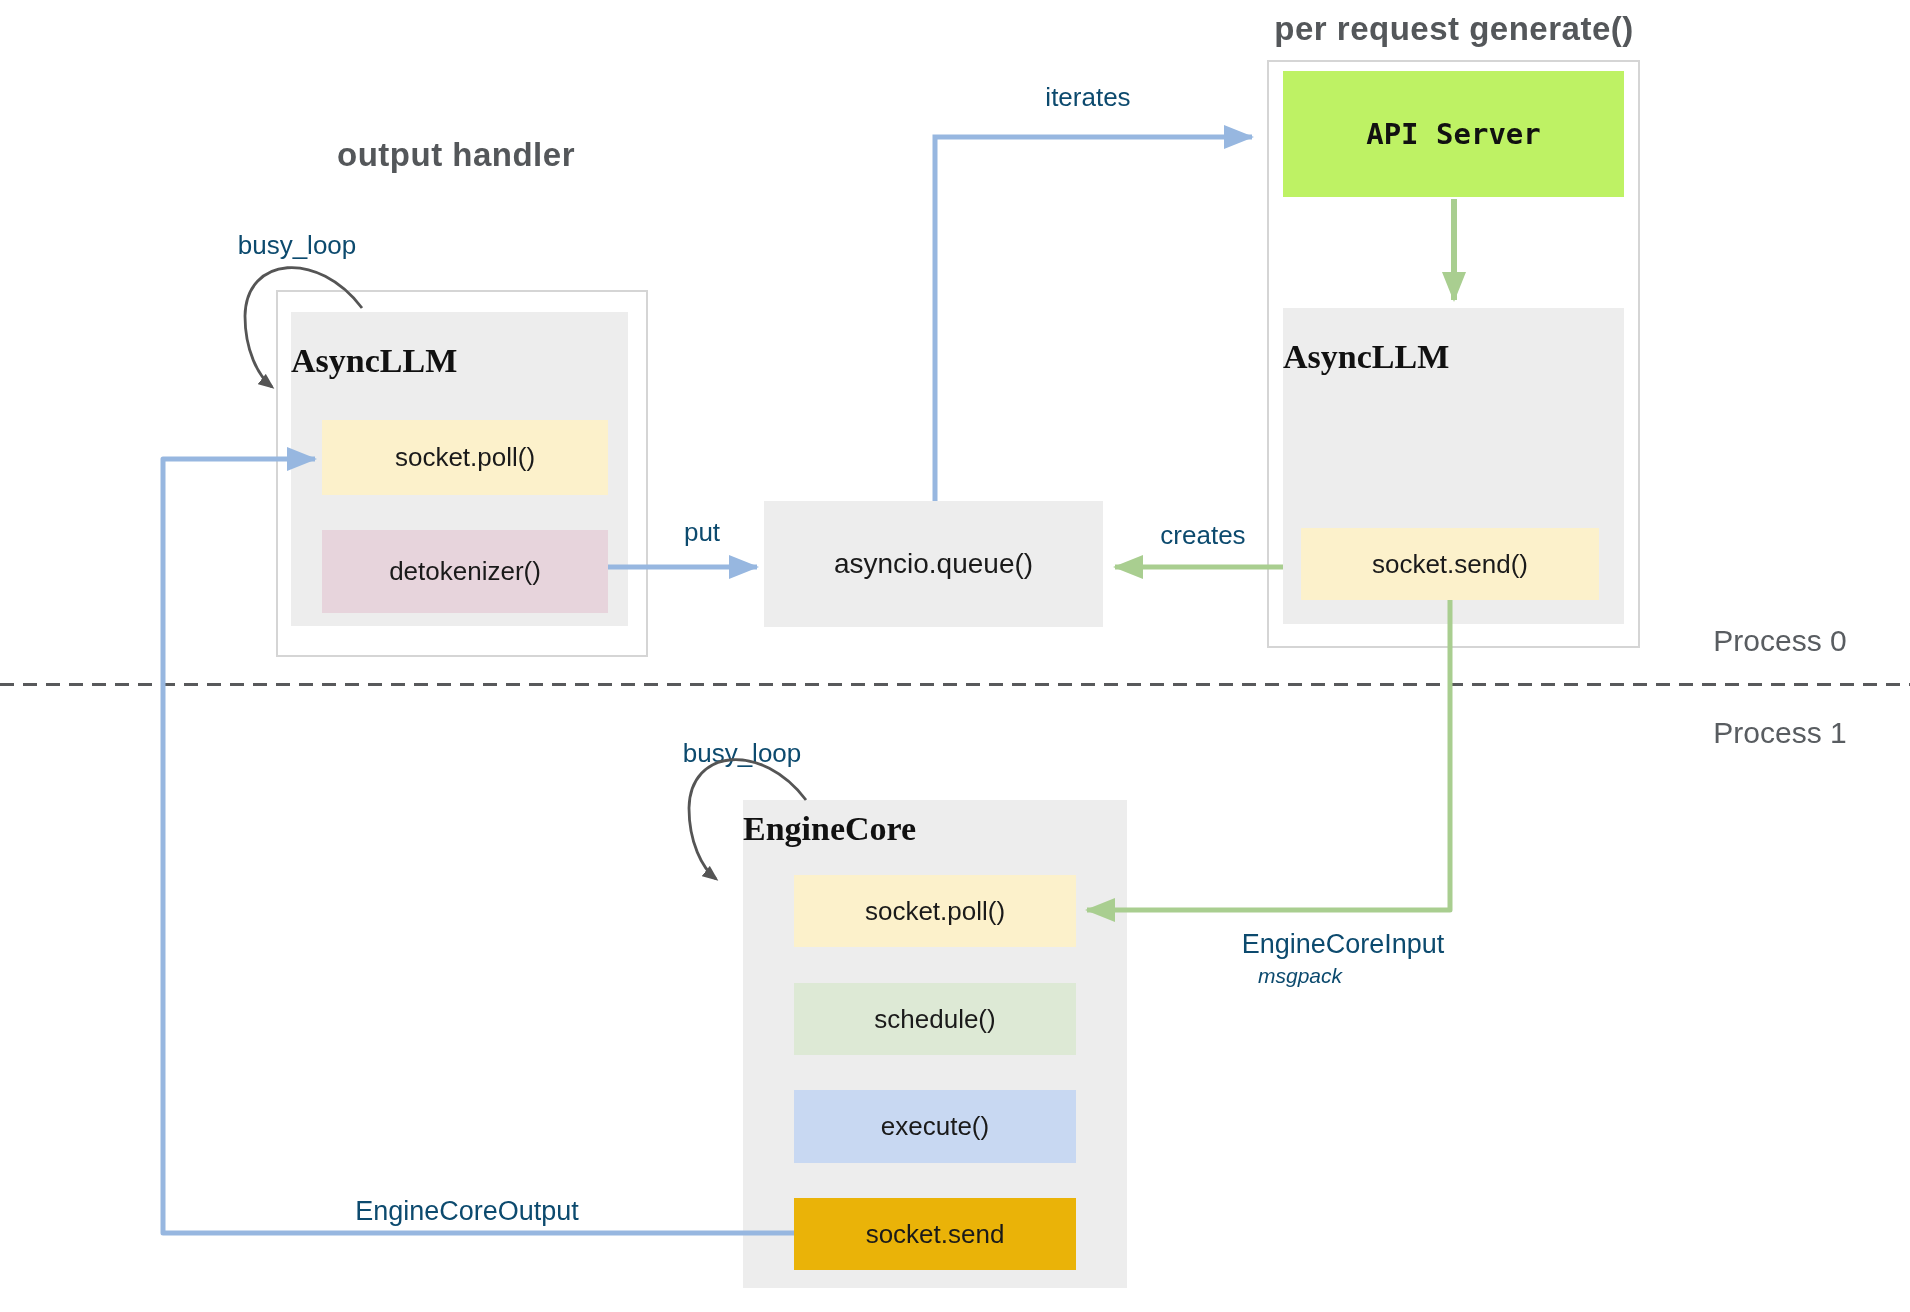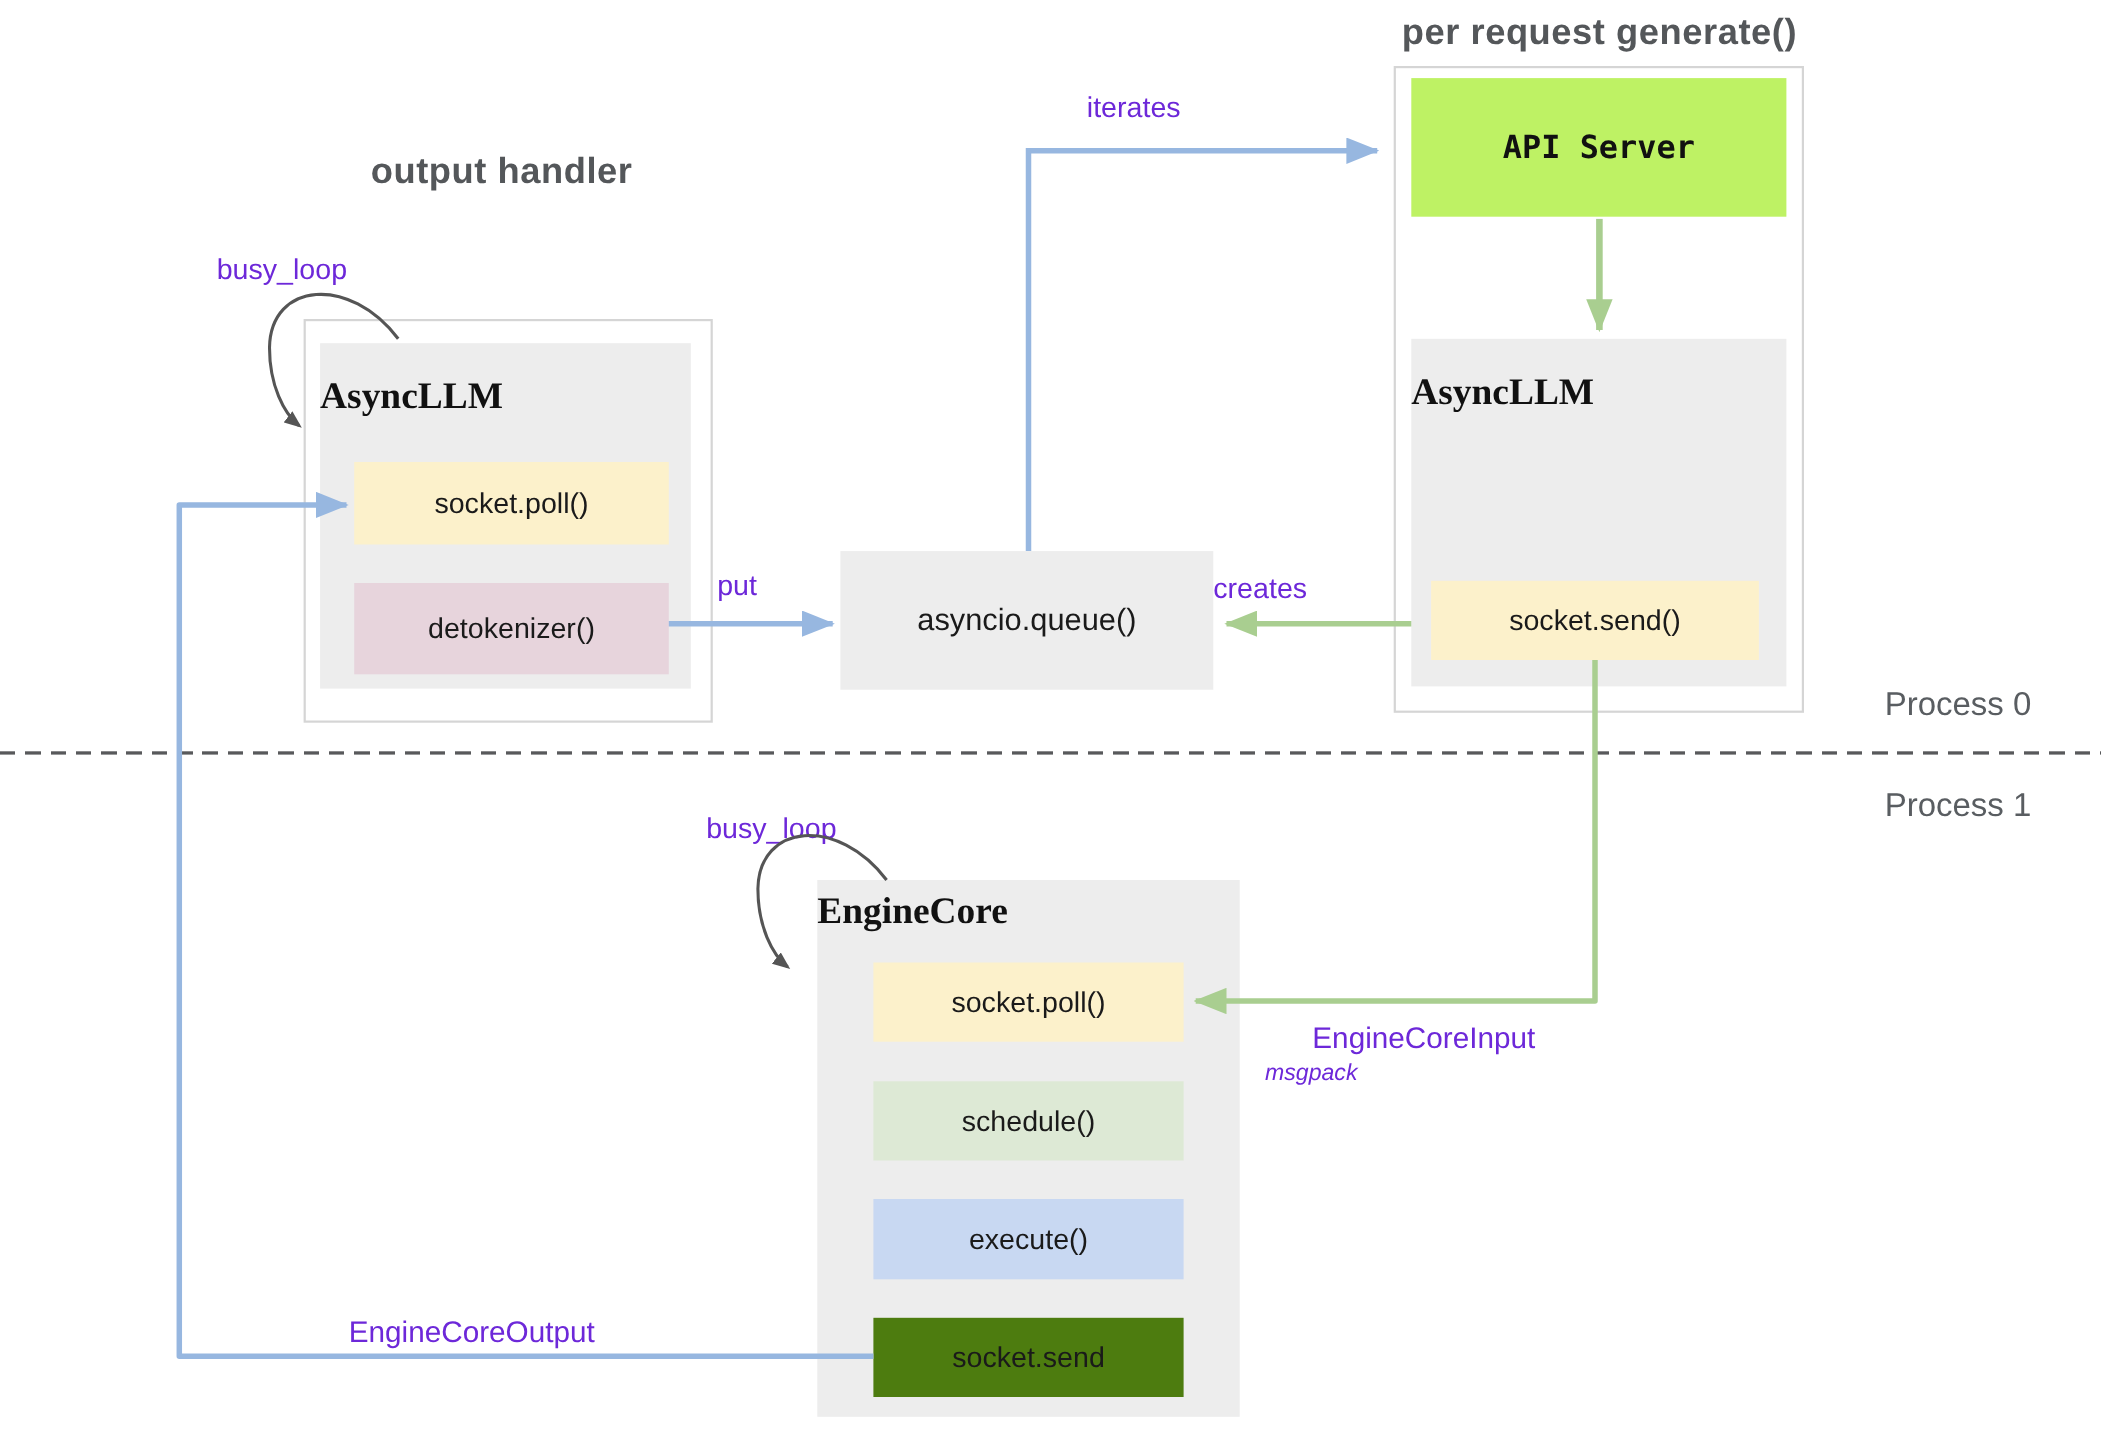--- a/index.html
+++ b/index.html
@@ -32,21 +32,21 @@
   }
   .method-box{
     display:flex;align-items:center;justify-content:center;
     font-size:26px;color:#1a1a1a;z-index:3;box-sizing:border-box;
   }
   .queue-box{
     display:flex;align-items:center;justify-content:center;
     font-size:28px;color:#1a1a1a;z-index:3;
   }
   .annot{
-    font-size:26px;color:#6d28d9;z-index:4;
+    font-size:26px;color:#0c4a6e;text-align:center;z-index:4;
   }
   .process-label{
     font-size:30px;color:#595d61;text-align:center;z-index:4;
   }
   .msgpack{font-size:21px;font-style:italic;}
   #arrows{position:absolute;left:0;top:0;z-index:6;pointer-events:none;}
   #dashed-divider{
     left:0;top:683px;width:1910px;height:3px;z-index:4;
     background:repeating-linear-gradient(90deg,#58595b 0 14px,transparent 14px 23px);
   }
@@ -113,21 +113,21 @@
   <div class="abs" id="dashed-divider"></div>
   <div class="abs process-label" style="left:1660px;top:624px;width:240px;">Process 0</div>
   <div class="abs process-label" style="left:1660px;top:716px;width:240px;">Process 1</div>
 
   <div class="abs gray-box" style="left: 743px; top: 800px; width: 384px; height: 488px; background: rgb(237, 237, 237);">
     <div class="node-title" style="top:10px;">EngineCore</div>
   </div>
   <div class="abs method-box" style="left: 794px; top: 875px; width: 282px; height: 72px; background: rgb(252, 241, 203);">socket.poll()</div>
   <div class="abs method-box" style="left: 794px; top: 983px; width: 282px; height: 72px; background: rgb(221, 233, 213);">schedule()</div>
   <div class="abs method-box" style="left: 794px; top: 1090px; width: 282px; height: 73px; background: rgb(200, 216, 242);">execute()</div>
-  <div class="abs method-box" style="left: 794px; top: 1198px; width: 282px; height: 72px; background: #4d7c0f;">socket.send</div>
+  <div class="abs method-box" style="left: 794px; top: 1198px; width: 282px; height: 72px; background: #eab308;">socket.send</div>
 
   <div class="abs annot" style="left:988px;top:82px;width:200px;">iterates</div>
   <div class="abs annot" style="left:652px;top:517px;width:100px;">put</div>
   <div class="abs annot" style="left:1103px;top:520px;width:200px;">creates</div>
   <div class="abs annot" style="left:1193px;top:929px;width:300px;font-size:27px;">EngineCoreInput</div>
   <div class="abs annot msgpack" style="left:1150px;top:964px;width:300px;">msgpack</div>
   <div class="abs annot" style="left:317px;top:1196px;width:300px;font-size:27px;">EngineCoreOutput</div>
 
 </div>
 

